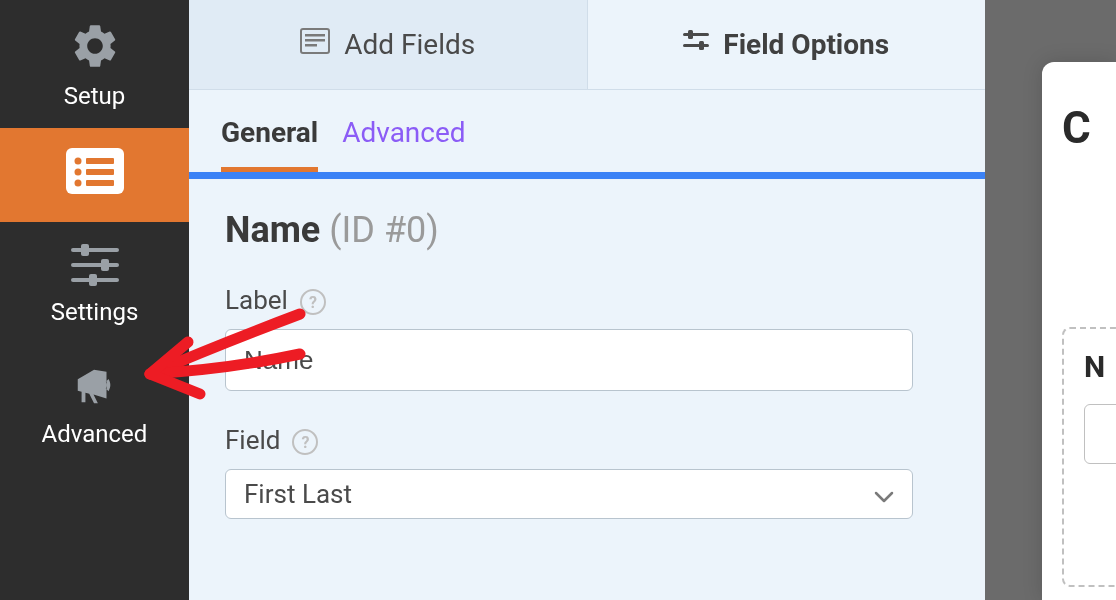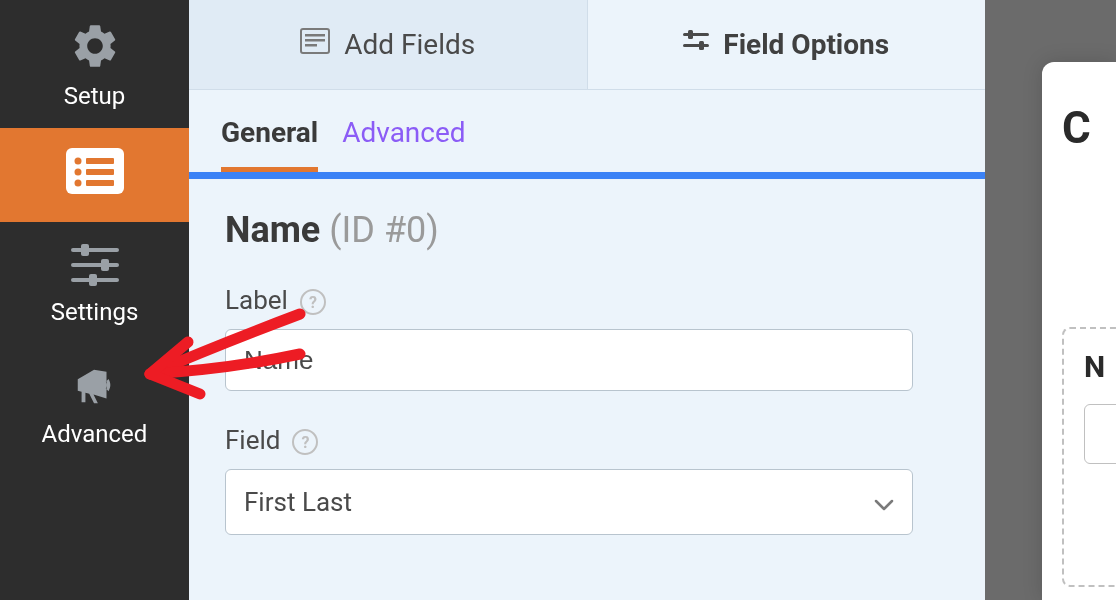--- a/index.html
+++ b/index.html
@@ -120,21 +120,21 @@
       border: 1px solid #b8c4ce;
       border-radius: 6px;
       background: #fff;
       padding: 0 18px;
       font-size: 26px;
       color: #4a4a4a;
       margin-bottom: 34px;
     }
     .select-input {
       width: 688px;
-      height: 66px;
+      height: 50px;
       border: 1px solid #b8c4ce;
       border-radius: 6px;
       background: #fff;
       padding: 0 18px;
       font-size: 26px;
       color: #4a4a4a;
       display: flex;
       align-items: center;
       justify-content: space-between;
       cursor: pointer;

